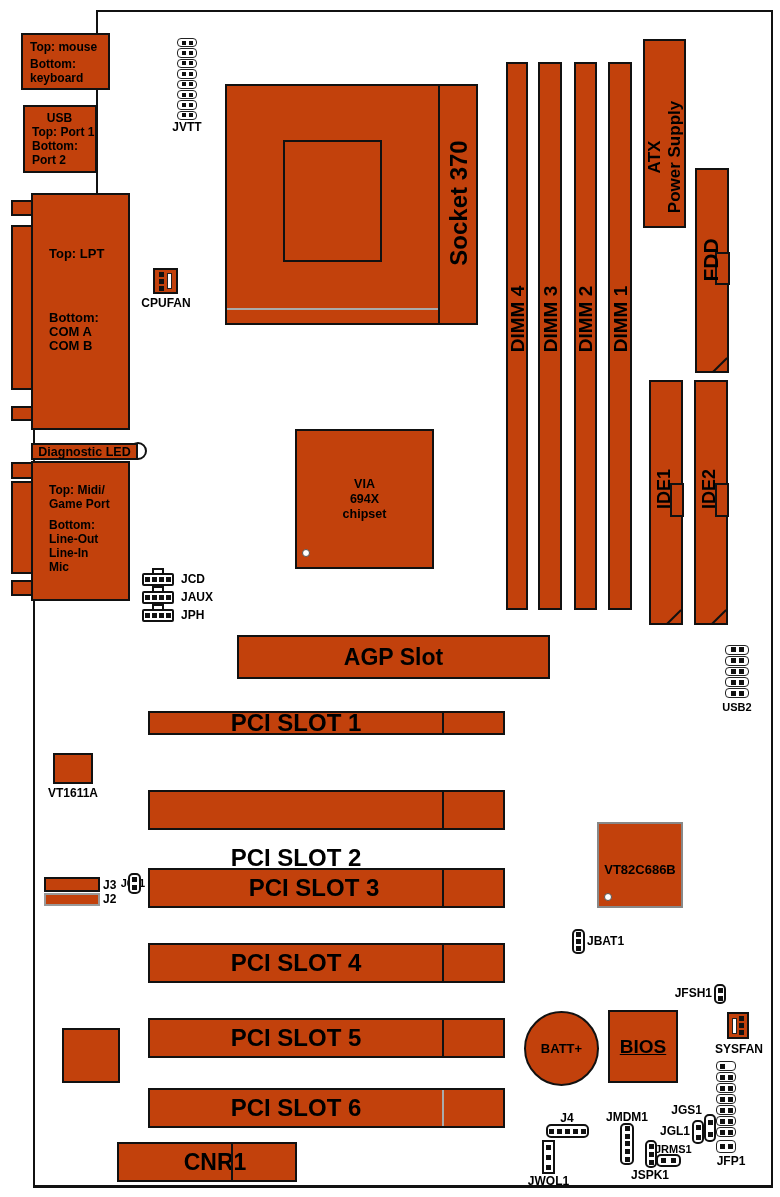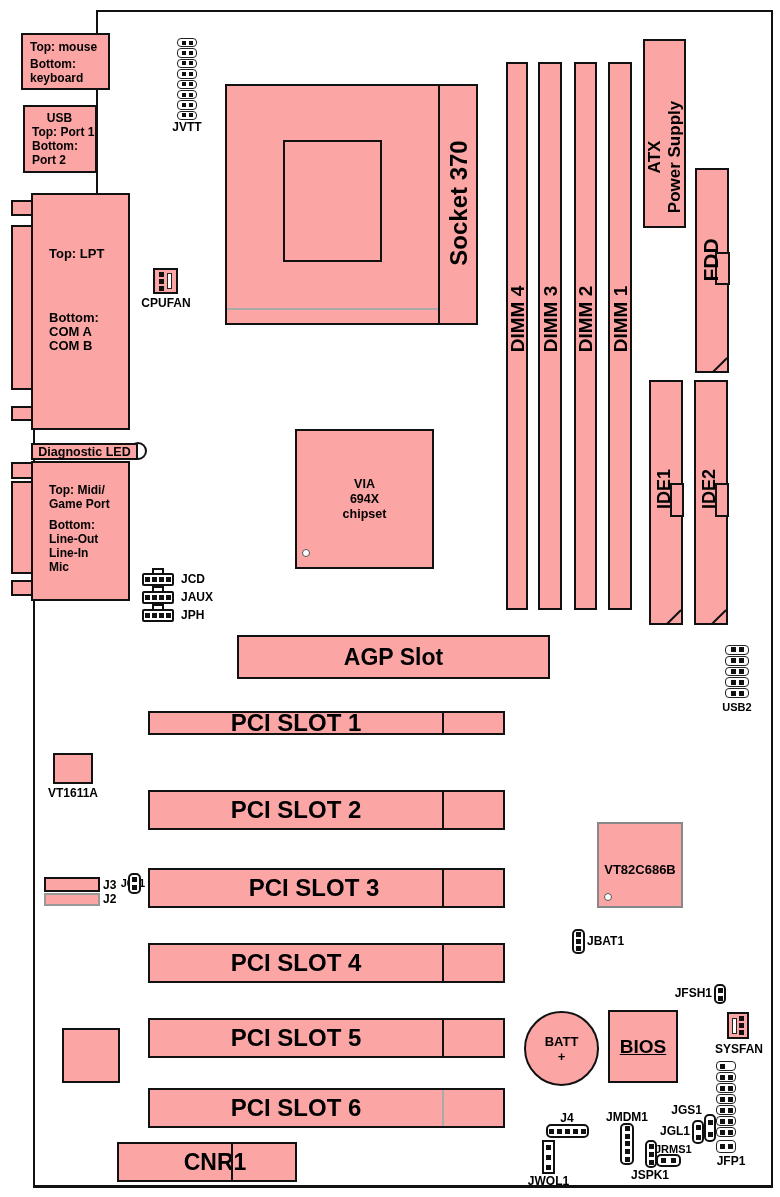--- a/index.html
+++ b/index.html
@@ -1,19 +1,19 @@
 <!DOCTYPE html>
 <html><head>
 <meta charset="utf-8">
 <style>
   html,body{margin:0;padding:0;background:#fff;}
   #stage{position:relative;width:780px;height:1197px;background:#fff;overflow:hidden;
          font-family:"Liberation Sans",sans-serif;color:#000;}
   .abs{position:absolute;box-sizing:border-box;}
-  .box{position:absolute;box-sizing:border-box;border:2px solid #111;background:#fca5a5;}
+  .box{position:absolute;box-sizing:border-box;border:2px solid #111;background:#c2410c;}
   .line{position:absolute;background:#111;}
   .s{position:absolute;font:bold 12px/13px "Liberation Sans",sans-serif;white-space:nowrap;color:#000;}
   .c{text-align:center;}
   .r{text-align:right;}
   .vt{position:absolute;white-space:nowrap;transform:translate(-50%,-50%) rotate(-90deg);
       font-weight:bold;color:#000;text-align:center;}
   .hdr{position:absolute;display:flex;flex-direction:column;gap:1px;box-sizing:border-box;}
   .prow{flex:1;display:flex;align-items:center;justify-content:center;gap:3px;
         border:1.5px solid #222;border-radius:4px;background:#fff;box-sizing:border-box;}
   .prow.one{justify-content:flex-start;padding-left:3px;}
@@ -238,21 +238,21 @@
 
   <div class="box" style="left:237px;top:635px;width:313px;height:44px;display:flex;align-items:center;justify-content:center;">
     <span style="font:bold 23px 'Liberation Sans',sans-serif;">AGP Slot</span>
   </div>
 
   <div class="box" style="left:148px;top:711px;width:357px;height:24px;">
     <div class="slotlabel" style="width:292px;font-size:24px;">PCI SLOT 1</div>
     <div class="vline" style="left:292px;"></div>
   </div>
   <div class="box" style="left:148px;top:790px;width:357px;height:40px;">
-    <div class="slotlabel" style="width:292px;font-size:24px;">PCI SLOT 2</div>
+    <div class="slotlabel" style="width:292px;font-size:24px;margin-top:48px;">PCI SLOT 2</div>
     <div class="vline" style="left:292px;"></div>
   </div>
   <div class="box" style="left:148px;top:868px;width:357px;height:40px;">
     <div class="slotlabel" style="width:328px;font-size:24px;">PCI SLOT 3</div>
     <div class="vline" style="left:292px;"></div>
   </div>
   <div class="box" style="left:148px;top:943px;width:357px;height:40px;">
     <div class="slotlabel" style="width:292px;font-size:24px;">PCI SLOT 4</div>
     <div class="vline" style="left:292px;"></div>
   </div>
@@ -306,21 +306,21 @@
   <div class="box" style="left:727px;top:1012px;width:22px;height:27px;display:flex;align-items:center;justify-content:space-around;padding:0 2px;">
     <span class="slotbar"></span>
     <span class="fpins">
         <i class="pin"></i>
         <i class="pin"></i>
         <i class="pin"></i>
       </span>
   </div>
   <div class="s c" style="left:709px;top:1043px;width:60px;">SYSFAN</div>
 
-  <div class="box" style="left:524px;top:1011px;width:75px;height:75px;border-radius:50%;display:flex;flex-direction:column;align-items:center;justify-content:center;">
+  <div class="box" style="left:524px;top:1011px;width:75px;height:75px;border-radius:50%;display:flex;flex-direction:row;align-items:center;justify-content:center;">
     <span style="font:bold 13px/15px 'Liberation Sans',sans-serif;">BATT</span>
     <span style="font:bold 13px/15px 'Liberation Sans',sans-serif;">+</span>
   </div>
 
   <div class="box" style="left:608px;top:1010px;width:70px;height:73px;display:flex;align-items:center;justify-content:center;">
     <span style="font:bold 19px 'Liberation Sans',sans-serif;text-decoration:underline;">BIOS</span>
   </div>
 
   <div class="hdr" style="left:716px;top:1061px;width:20px;height:76px;">
       <span class="prow one">

